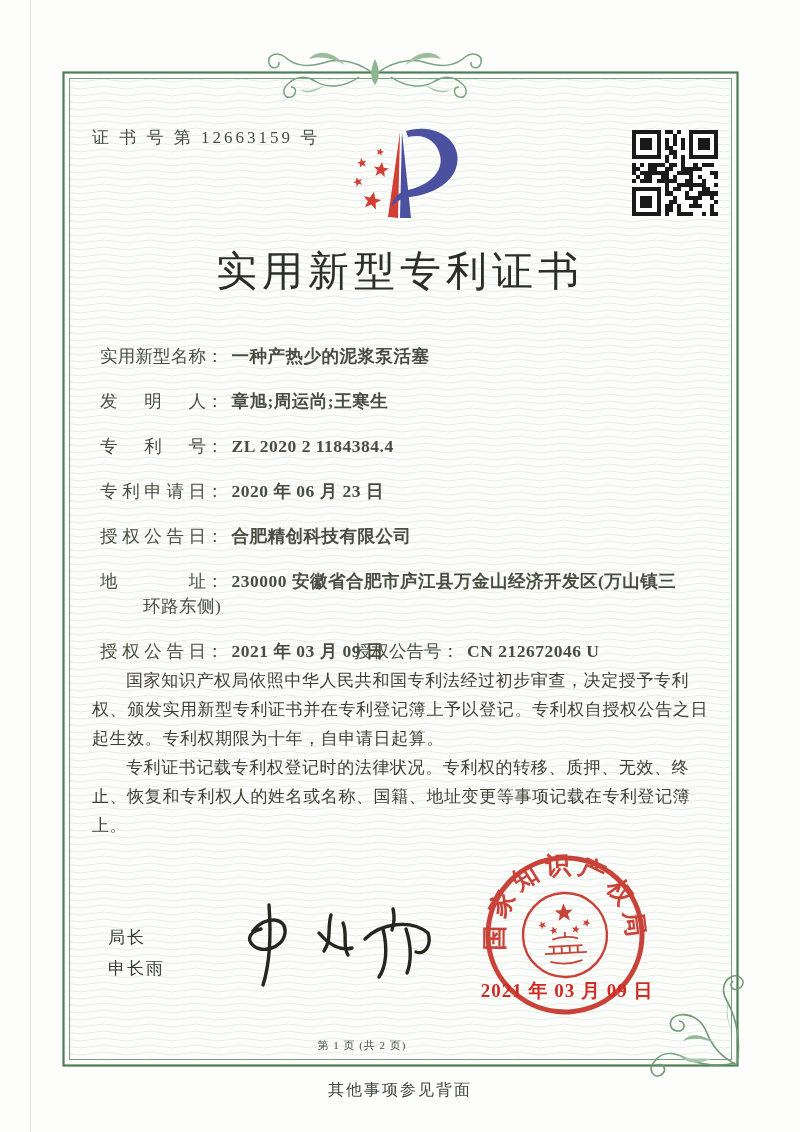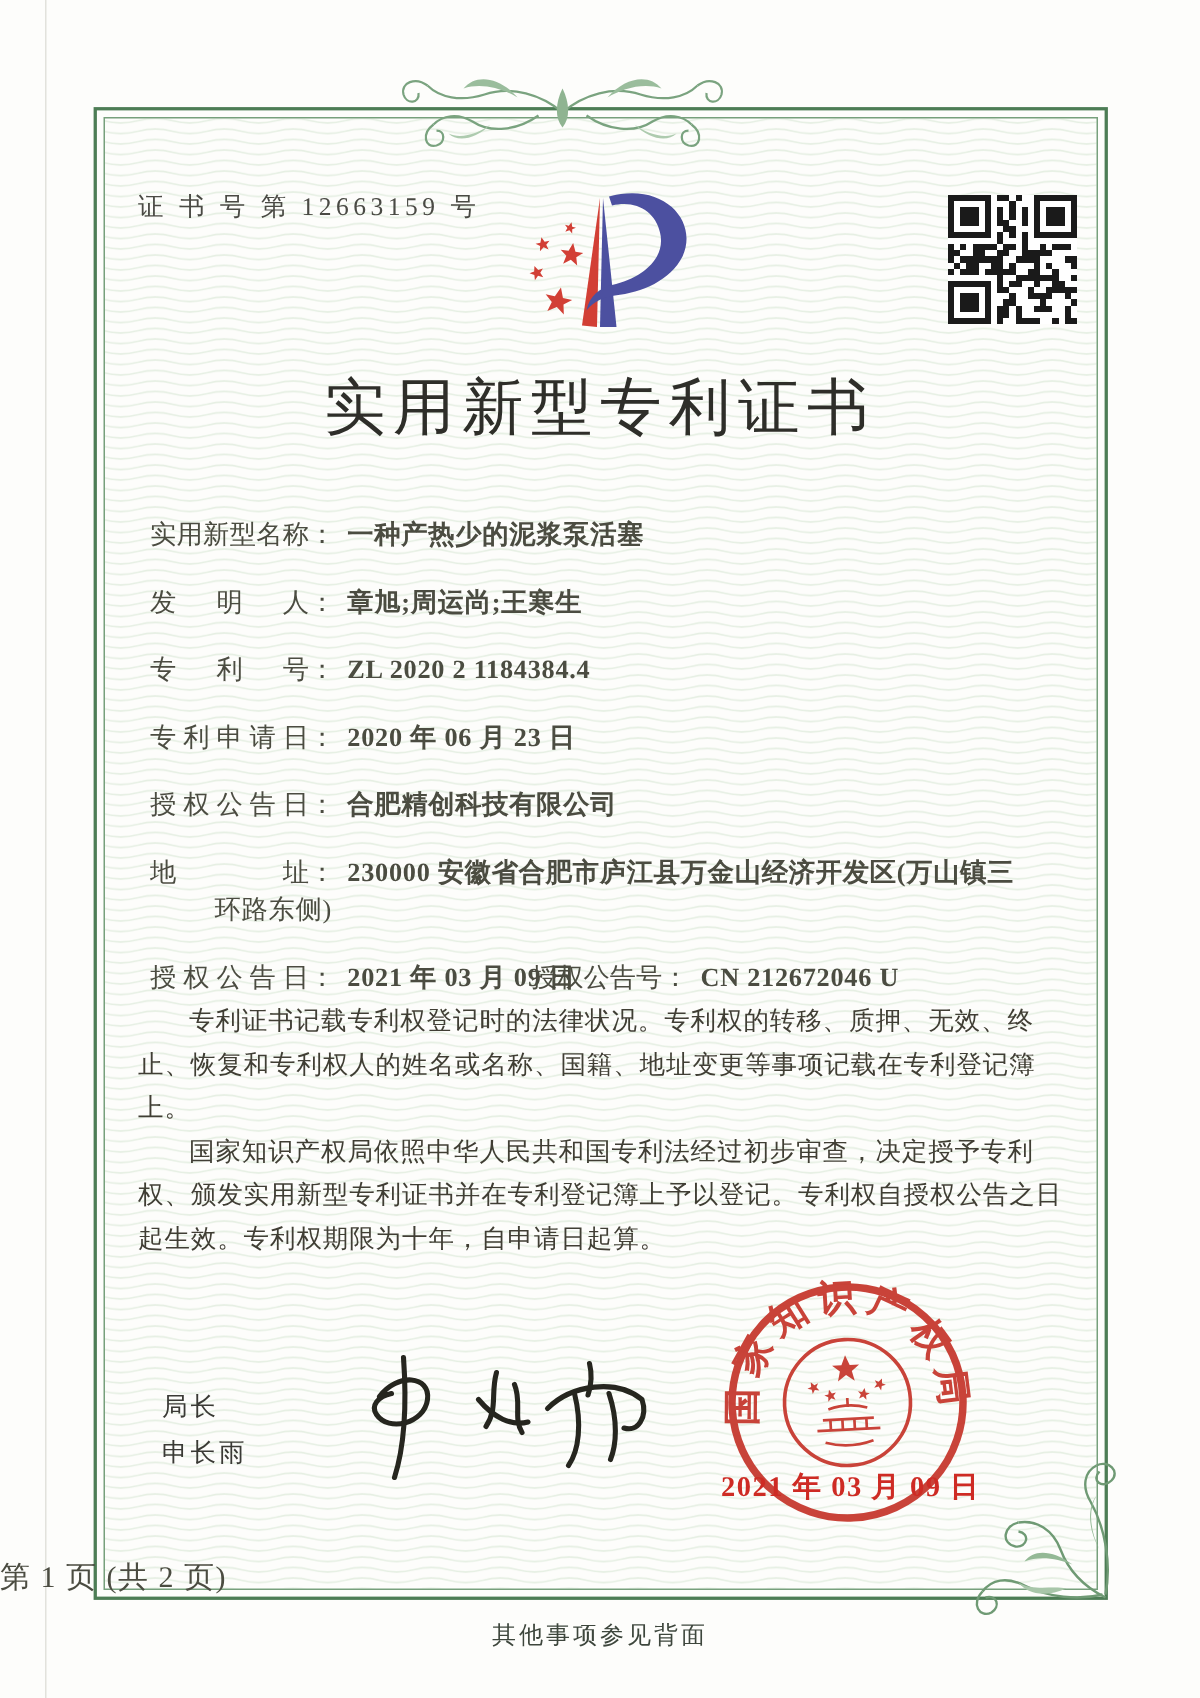--- a/index.html
+++ b/index.html
@@ -35,21 +35,21 @@
   }
   .paras p{margin:0;text-indent:2em;}
   .signer{
     left:108px;top:922px;font-size:17px;line-height:31px;color:#3a3a35;
     font-family:"Liberation Sans","DejaVu Sans",sans-serif;letter-spacing:2px;
   }
   .seal-date{
     left:462px;top:978px;width:210px;text-align:center;
     color:#ce2b24;font-size:19px;font-weight:700;letter-spacing:1px;
   }
-  .page-info{left:0;top:1038px;width:724px;font-size:20px;color:#4b4c41;letter-spacing:1px;}
+  .page-info{left:0;top:1038px;width:724px;text-align:center;font-size:11px;color:#4b4c41;letter-spacing:1px;}
   .back-note{left:0;top:1080px;width:800px;text-align:center;font-size:16px;color:#3d463c;letter-spacing:2px;}
 </style>
 </head>
 <body>
 
 <div class="abs scan-edge"></div>
 
 <svg class="abs" style="left:0;top:0;" width="800" height="1132" viewBox="0 0 800 1132">
   <defs>
     <pattern id="wv" width="46" height="7" patternUnits="userSpaceOnUse">
@@ -272,22 +272,22 @@
   </div>
   <div class="row">
     <span class="lbl">授权公告日</span><span class="colon">：</span><span class="val">2021 年 03 月 09 日</span>
     <span class="right-pair">
       <span class="lbl-plain">授权公告号</span><span class="colon">：</span><span class="val">CN 212672046 U</span>
     </span>
   </div>
 </div>
 
 <div class="abs paras">
+  <p>国家知识产权局依照中华人民共和国专利法经过初步审查，决定授予专利权、颁发实用新型专利证书并在专利登记簿上予以登记。专利权自授权公告之日起生效。专利权期限为十年，自申请日起算。</p>
   <p>专利证书记载专利权登记时的法律状况。专利权的转移、质押、无效、终止、恢复和专利权人的姓名或名称、国籍、地址变更等事项记载在专利登记簿上。</p>
-  <p>国家知识产权局依照中华人民共和国专利法经过初步审查，决定授予专利权、颁发实用新型专利证书并在专利登记簿上予以登记。专利权自授权公告之日起生效。专利权期限为十年，自申请日起算。</p>
 </div>
 
 <div class="abs signer">
   <div>局长</div>
   <div>申长雨</div>
 </div>
 
 <svg class="abs" style="left:225px;top:893px;" width="215" height="100" viewBox="0 0 215 100">
   <g stroke="#26261f" stroke-width="3.4" fill="none" stroke-linecap="round" stroke-linejoin="round">
     <path d="M28,38 C40,22 62,24 60,40 C58,56 34,62 26,50 C22,44 27,38 36,36"></path>

